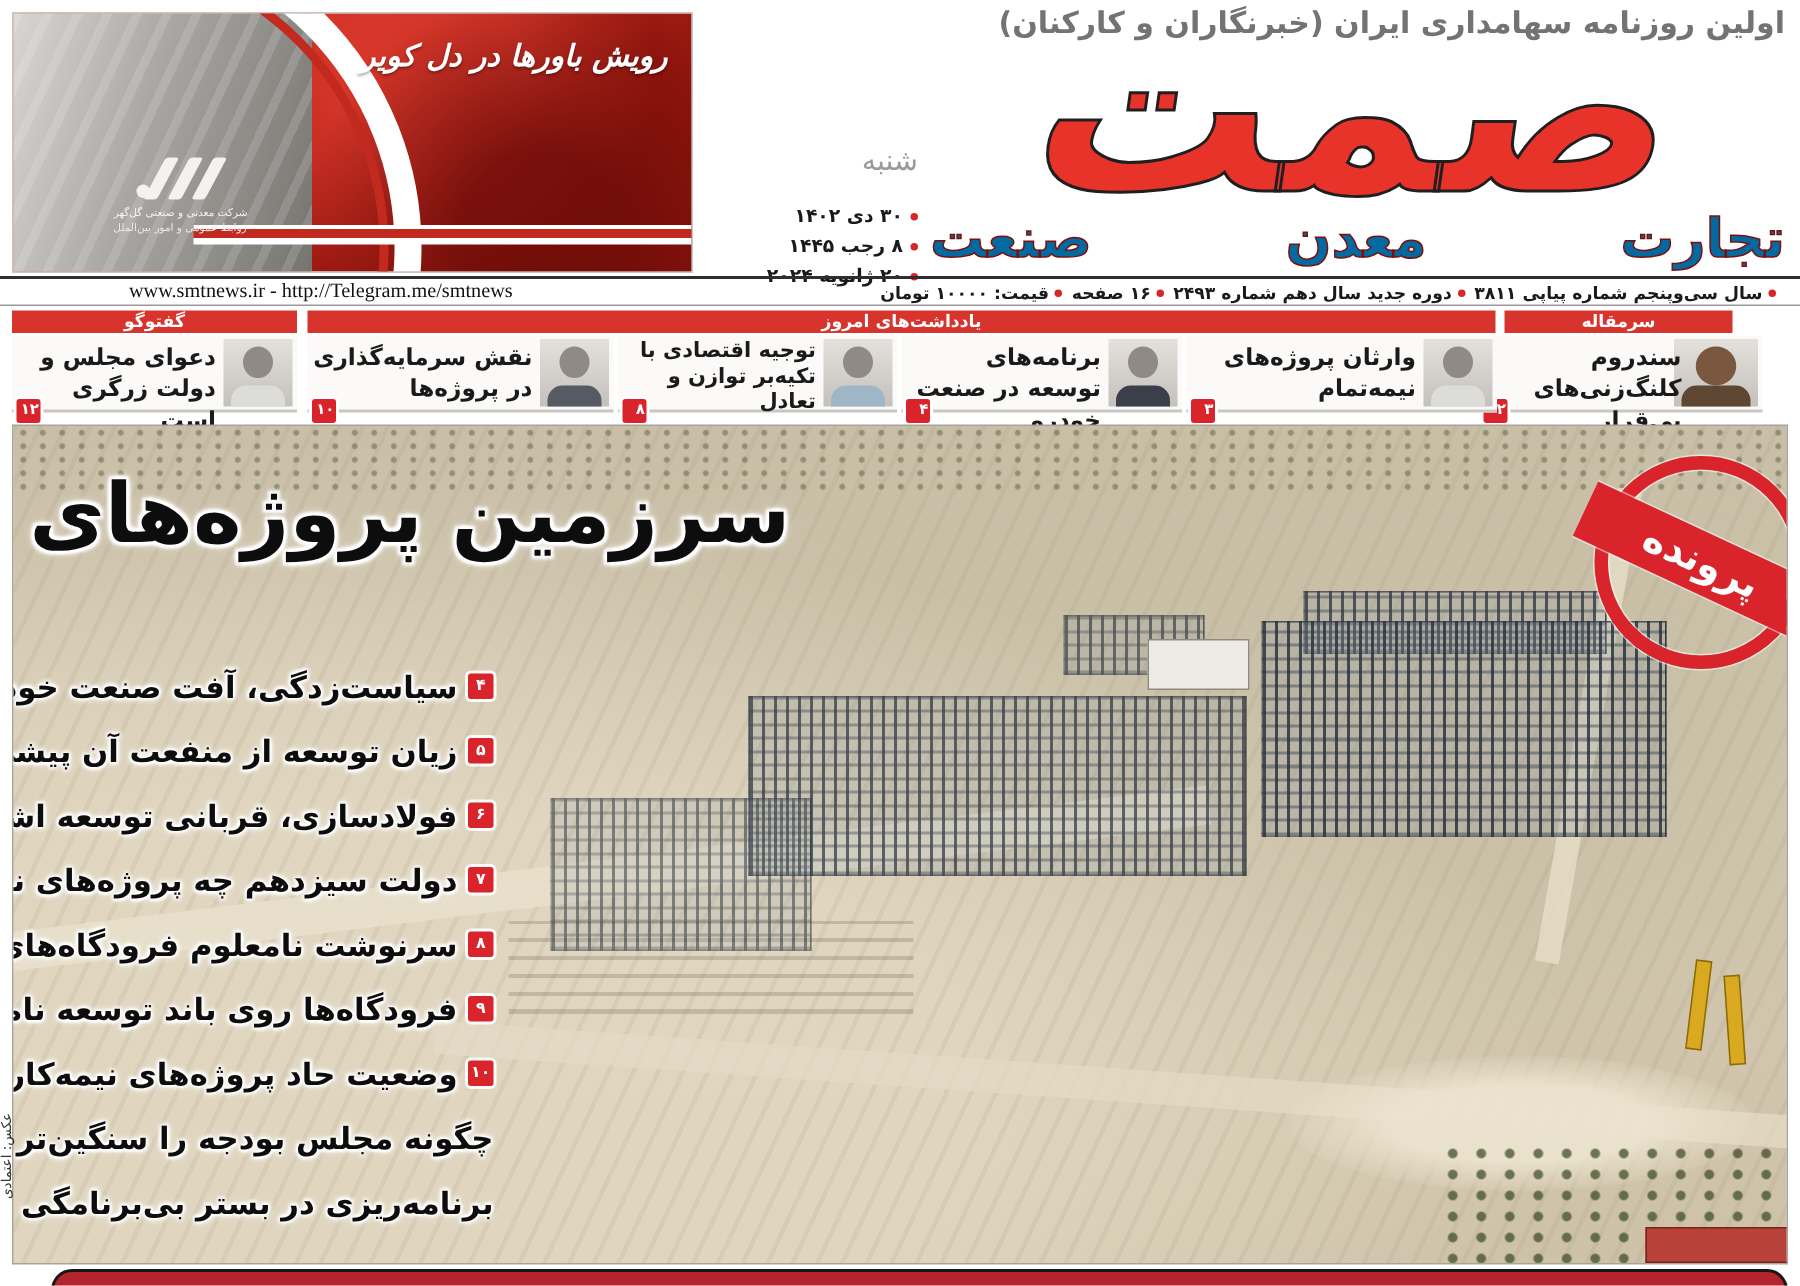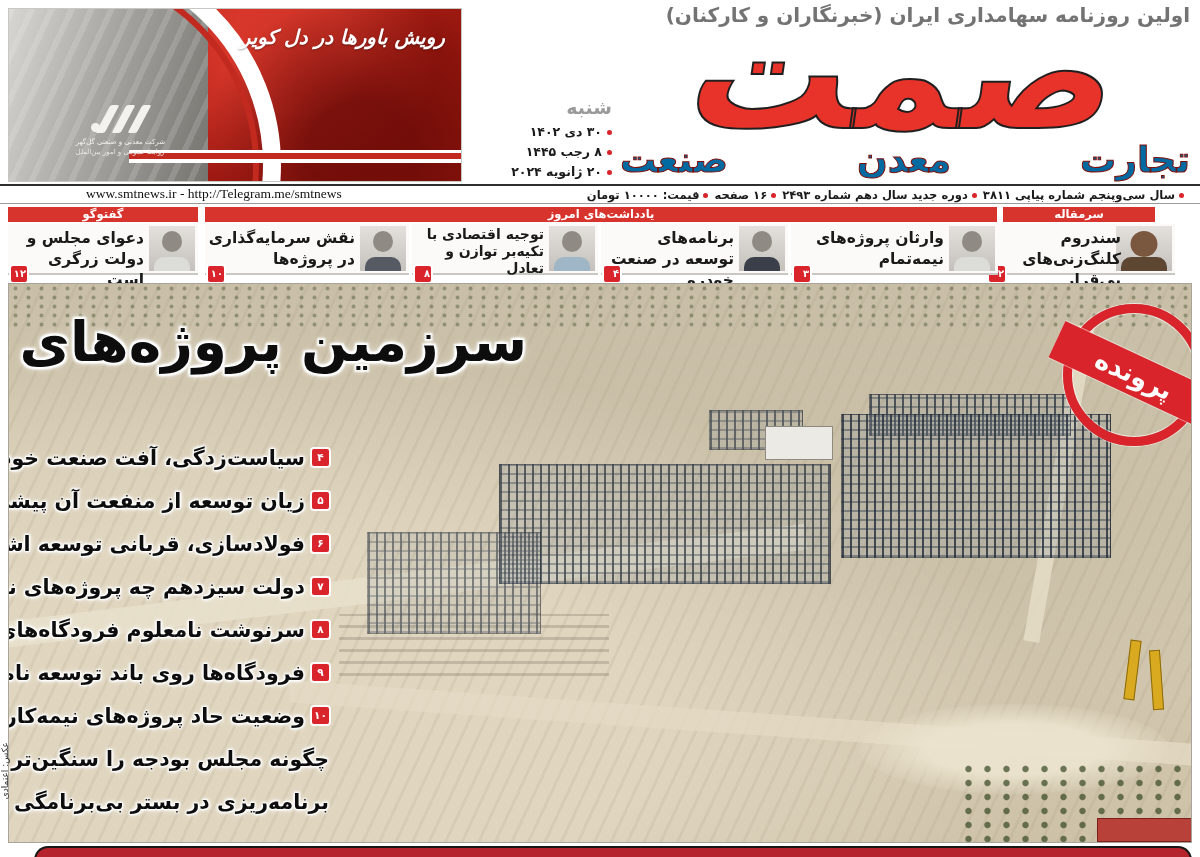--- a/index.html
+++ b/index.html
@@ -31,21 +31,21 @@
   .ad-logo{left:66px;top:96px;width:90px;text-align:center;}
   .ad-logo .bars{height:30px;position:relative;}
   .ad-logo .bar{position:absolute;top:0;width:9px;height:28px;background:#f3f2ef;transform:skewX(-28deg);border-radius:2px;}
   .ad-logo .b1{left:28px;} .ad-logo .b2{left:44px;} .ad-logo .b3{left:60px;}
   .ad-logo .dot{position:absolute;left:16px;top:18px;width:9px;height:9px;border-radius:50%;background:#f3f2ef;}
   .ad-org{color:#f3f2ef;font-size:7px;direction:rtl;margin-top:3px;white-space:nowrap;margin-left:24px;}
   .ad-dept{color:#e9e8e4;font-size:7px;direction:rtl;margin-top:2px;white-space:nowrap;}
 
   
   .dateblock{left:478px;top:96px;width:134px;direction:rtl;text-align:right;}
-  .weekday{color:#9a9a9a;font-size:19px;font-weight:bold;margin-bottom:4px;}
+  .weekday{color:#9a9a9a;font-size:19px;font-weight:normal;margin-bottom:16px;}
   .dline{font-size:12.5px;font-weight:bold;color:#1a1a1a;line-height:20px;white-space:nowrap;}
   .dline::before{content:"";display:inline-block;width:5px;height:5px;border-radius:50%;
       background:#d8242a;margin-left:5px;vertical-align:middle;}
 
   
   .tagline{right:10px;top:3px;width:520px;direction:rtl;text-align:center;color:#737373;
       font-size:20px;font-weight:900;white-space:nowrap;}
   .logo{left:618px;top:28px;width:574px;height:152px;}
   .logo-big{left:0;right:0;top:-34px;text-align:center;font-size:158px;line-height:1;
       font-weight:900;color:#e8332a;transform:skewX(-8deg);

